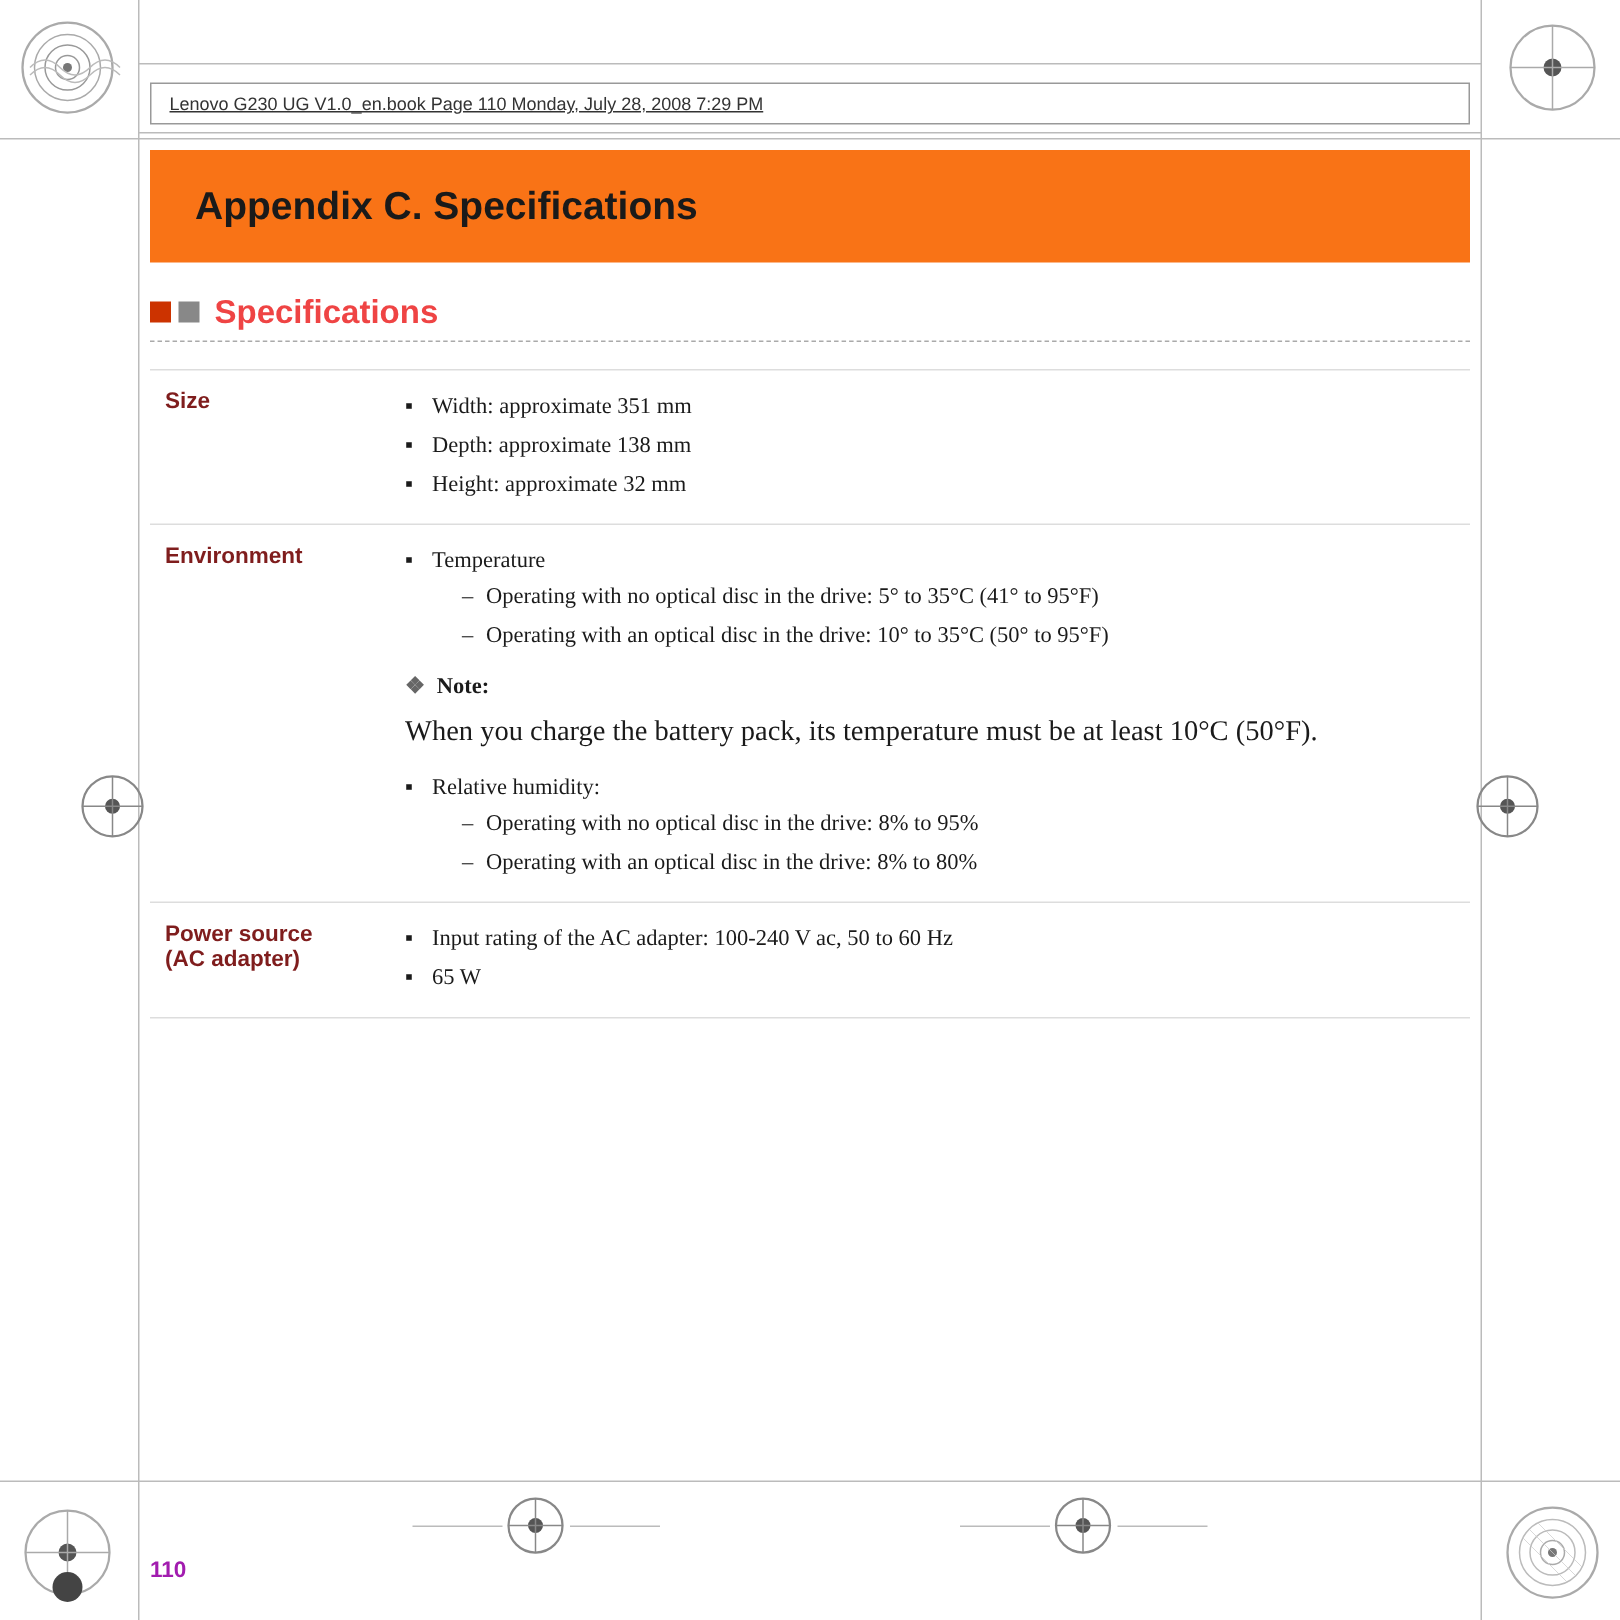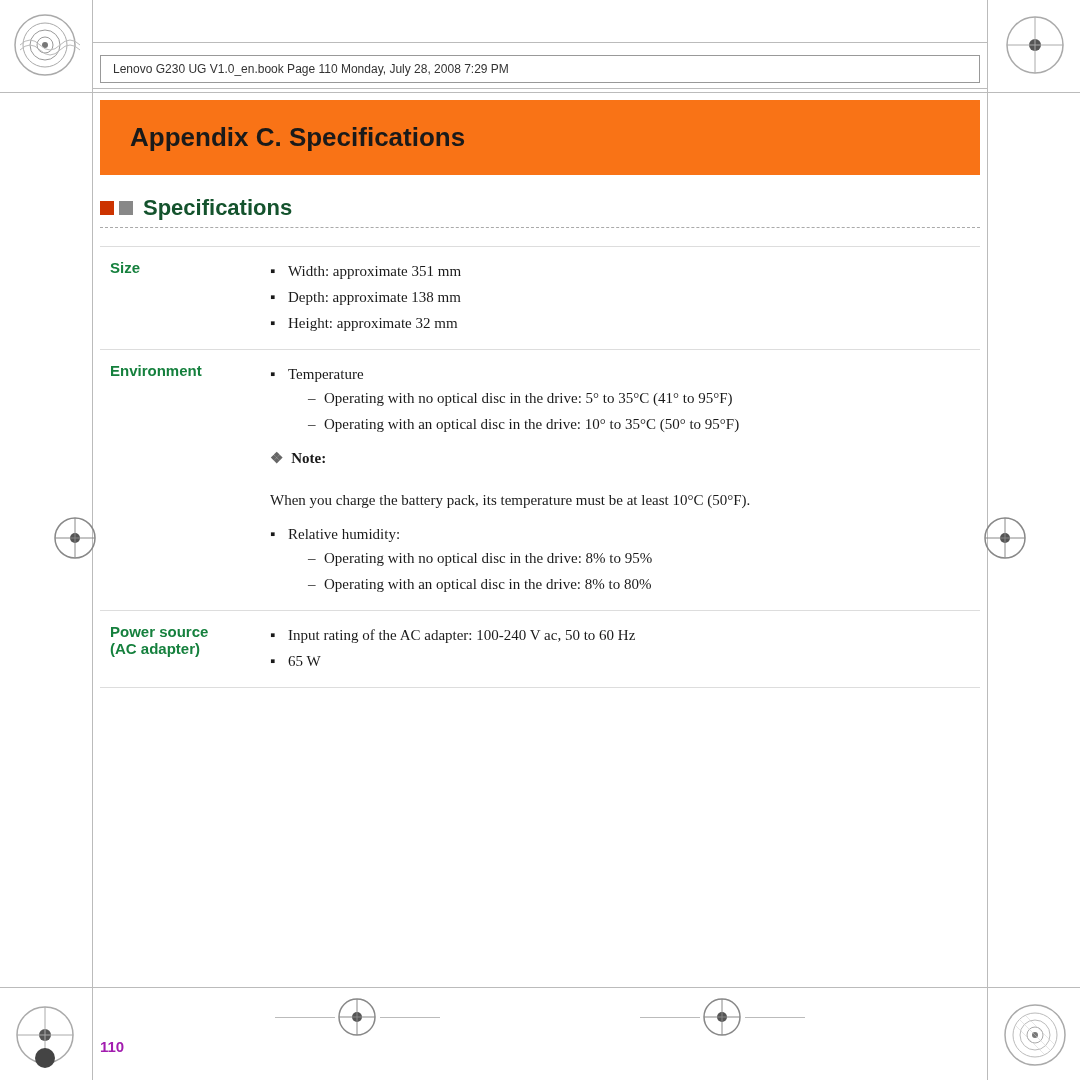--- a/index.html
+++ b/index.html
@@ -36,20 +36,21 @@
       border: 1px solid #999;
       background: #fff;
       display: flex;
       align-items: center;
       padding: 0 12px;
     }
     .filepath-text {
       font-family: Arial, sans-serif;
       font-size: 12px;
       color: #333;
+      text-decoration: underline;
     }
 
     
     .main-content {
       position: absolute;
       top: 100px;
       left: 100px;
       right: 100px;
       bottom: 120px;
     }
@@ -86,42 +87,42 @@
       background: #cc3300;
       display: inline-block;
     }
     .bullet-sq.gray {
       background: #888;
     }
     .section-title {
       font-size: 22px;
       font-weight: bold;
       font-family: Arial, Helvetica, sans-serif;
-      color: #14532d;
+      color: #ef4444;
     }
 
     
     .specs-table {
       width: 100%;
       border-collapse: collapse;
     }
     .specs-table tr {
       border-top: 1px solid #ddd;
     }
     .specs-table tr:last-child {
       border-bottom: 1px solid #ddd;
     }
     .spec-label {
       font-weight: bold;
       font-family: Arial, Helvetica, sans-serif;
       font-size: 15px;
       vertical-align: top;
       padding: 12px 20px 12px 10px;
       width: 160px;
-      color: #15803d;
+      color: #7f1d1d;
     }
     .spec-content {
       vertical-align: top;
       padding: 12px 10px;
       font-size: 15px;
       line-height: 1.6;
     }
 
     
     .bullet-list {
@@ -166,23 +167,23 @@
     .note-title {
       font-weight: bold;
       font-size: 15px;
     }
     .note-icon {
       display: inline-block;
       margin-right: 4px;
       color: #666;
     }
     .note-text {
-      font-size: 15px;
+      font-size: 19px;
       line-height: 1.6;
-      margin-top: 18px;
+      margin-top: 3px;
     }
 
     
     .page-number {
       position: absolute;
       bottom: 25px;
       left: 100px;
       font-family: Arial, sans-serif;
       font-size: 15px;
       font-weight: bold;

